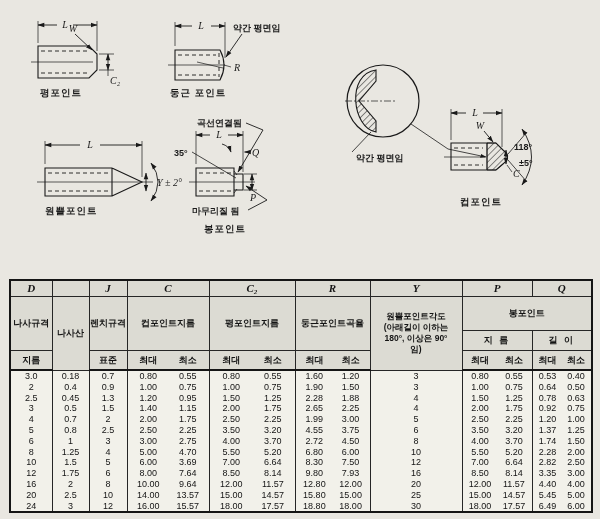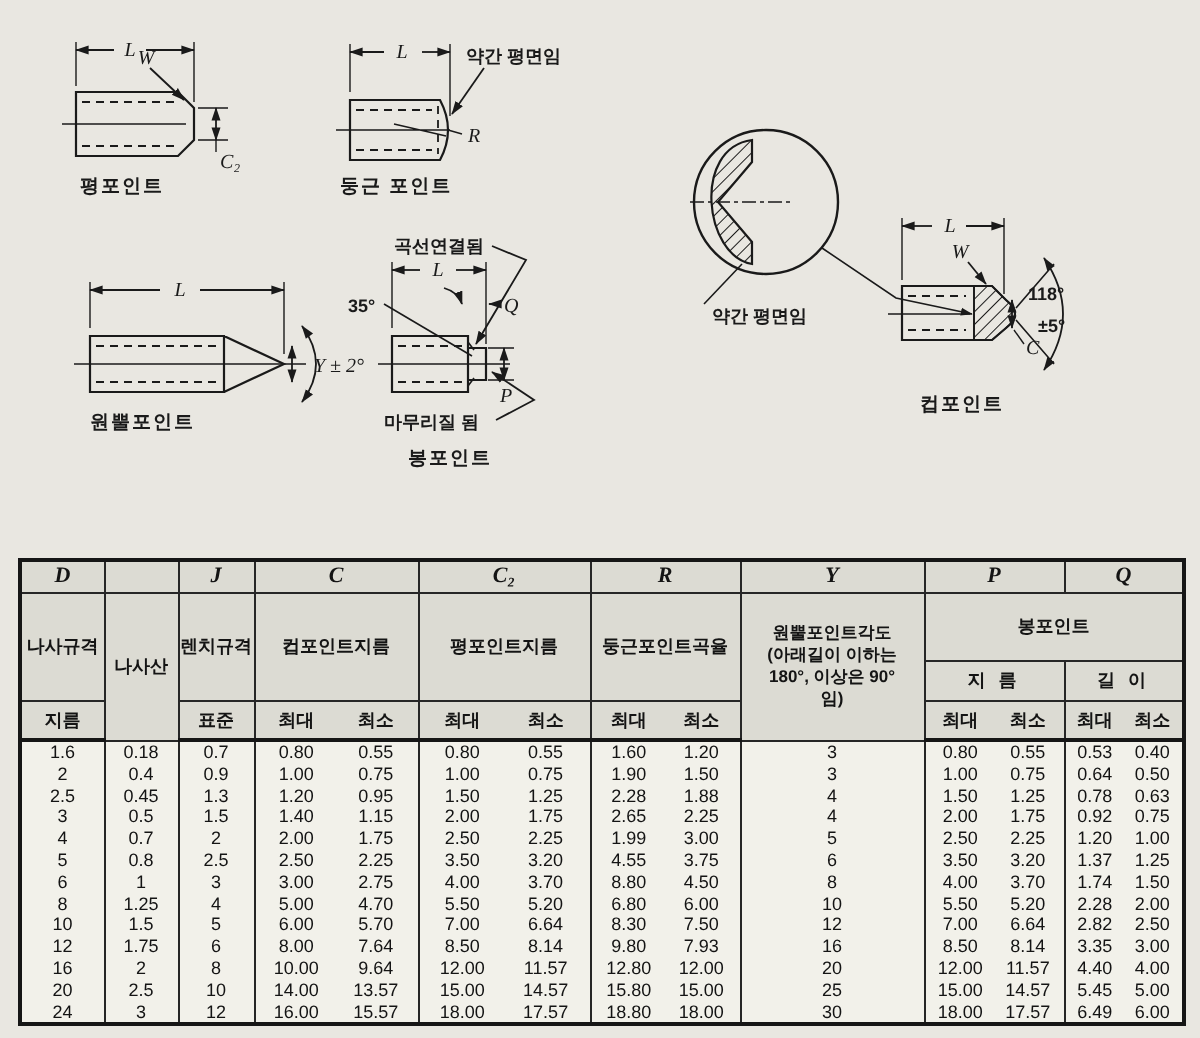--- a/index.html
+++ b/index.html
@@ -201,21 +201,21 @@
       <th class="pair">
         <span>최대</span><span>최소</span></th>
       <th class="pair">
         <span>최대</span><span>최소</span></th>
       <th class="pair">
         <span>최대</span><span>최소</span></th>
     </tr>
   </thead>
   <tbody>
         <tr>
-          <td><span>1.6</span></td>
+          <td><span>3.0</span></td>
           <td><span>0.18</span></td>
           <td><span>0.7</span></td>
           <td class="pair"><span>0.80</span><span>0.55</span></td>
           <td class="pair"><span>0.80</span><span>0.55</span></td>
           <td class="pair"><span>1.60</span><span>1.20</span></td>
           <td><span>3</span></td>
           <td class="pair"><span>0.80</span><span>0.55</span></td>
           <td class="pair"><span>0.53</span><span>0.40</span></td>
         </tr>
         <tr>
@@ -272,41 +272,41 @@
           <td><span>6</span></td>
           <td class="pair"><span>3.50</span><span>3.20</span></td>
           <td class="pair"><span>1.37</span><span>1.25</span></td>
         </tr>
         <tr>
           <td><span>6</span></td>
           <td><span>1</span></td>
           <td><span>3</span></td>
           <td class="pair"><span>3.00</span><span>2.75</span></td>
           <td class="pair"><span>4.00</span><span>3.70</span></td>
-          <td class="pair"><span>8.80</span><span>4.50</span></td>
+          <td class="pair"><span>2.72</span><span>4.50</span></td>
           <td><span>8</span></td>
           <td class="pair"><span>4.00</span><span>3.70</span></td>
           <td class="pair"><span>1.74</span><span>1.50</span></td>
         </tr>
         <tr>
           <td><span>8</span></td>
           <td><span>1.25</span></td>
           <td><span>4</span></td>
           <td class="pair"><span>5.00</span><span>4.70</span></td>
           <td class="pair"><span>5.50</span><span>5.20</span></td>
           <td class="pair"><span>6.80</span><span>6.00</span></td>
           <td><span>10</span></td>
           <td class="pair"><span>5.50</span><span>5.20</span></td>
           <td class="pair"><span>2.28</span><span>2.00</span></td>
         </tr>
         <tr>
           <td><span>10</span></td>
           <td><span>1.5</span></td>
           <td><span>5</span></td>
-          <td class="pair"><span>6.00</span><span>5.70</span></td>
+          <td class="pair"><span>6.00</span><span>3.69</span></td>
           <td class="pair"><span>7.00</span><span>6.64</span></td>
           <td class="pair"><span>8.30</span><span>7.50</span></td>
           <td><span>12</span></td>
           <td class="pair"><span>7.00</span><span>6.64</span></td>
           <td class="pair"><span>2.82</span><span>2.50</span></td>
         </tr>
         <tr>
           <td><span>12</span></td>
           <td><span>1.75</span></td>
           <td><span>6</span></td>

